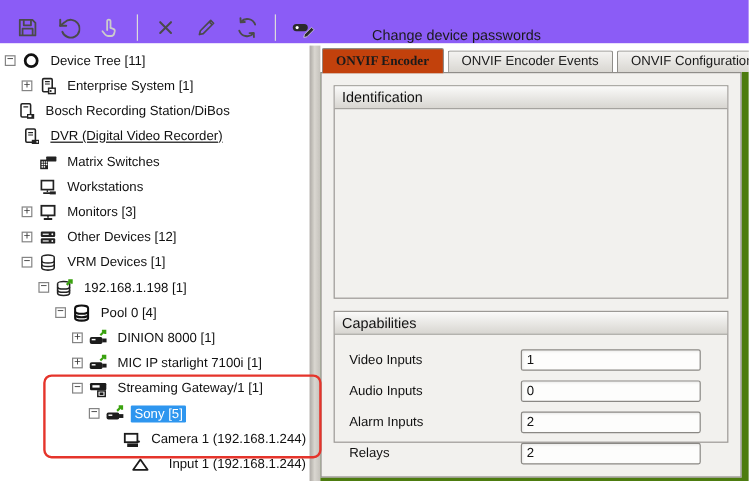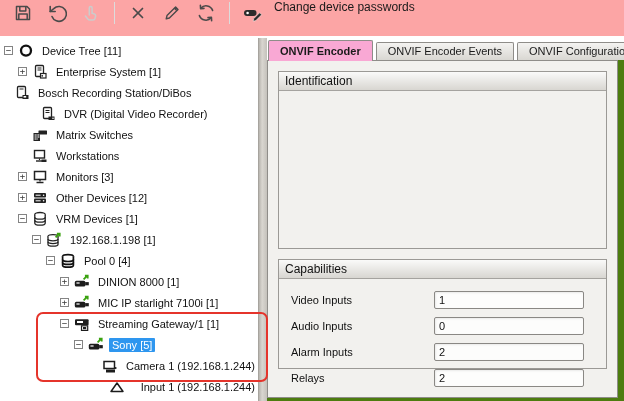--- a/index.html
+++ b/index.html
@@ -1,20 +1,20 @@
 <!DOCTYPE html>
 <html style="--sel: #2e96ef; --annot: #e5342b;"><head>
 <meta charset="utf-8">
 <style>
   html,body{margin:0;padding:0;width:624px;height:401px;overflow:hidden;background:#fff;
     font-family:"Liberation Sans", sans-serif;}
   .app{position:relative;width:624px;height:401px;background:#fff;}
 
   
-  #toolbar{position:absolute;top:0;left:0;right:0;height:36px;display:flex;align-items:flex-start;background:#fca5a5;}
+  #toolbar{position:absolute;top:0;left:0;right:0;height:36px;display:flex;align-items:flex-end;background:#8b5cf6;gap:36px;}
   #tb-buttons{display:flex;align-items:center;padding-left:6px;}
   .tbtn{width:26px;height:26px;display:flex;align-items:center;justify-content:center;margin:0 4px;cursor:pointer;}
   .tbtn svg{width:20px;height:20px;display:block;}
   .tb-sep{width:1px;height:22px;background:#dcdcdc;margin:0 6px;}
   .tb-label{font-size:12px;color:#1a1a1a;margin-left:4px;white-space:nowrap;}
 
   
   #tree{position:absolute;top:38px;left:0;width:258px;bottom:0;background:#fff;overflow:hidden;padding-top:2px;box-sizing:border-box;}
   .tree-row{height:21px;display:flex;align-items:center;font-size:11px;color:#111;white-space:nowrap;cursor:default;}
   .exp-slot{width:14px;flex:0 0 14px;display:flex;align-items:center;}
@@ -28,21 +28,21 @@
   
   #splitter{position:absolute;top:38px;left:258px;width:9px;bottom:0;
     background:linear-gradient(90deg,#b7b4ae,#d9d6d0 40%,#c4c1bb);border-left:1px solid #a7a49e;box-sizing:border-box;cursor:col-resize;}
 
   
   .panel{position:absolute;top:38px;left:267px;right:0;bottom:0;}
   #tabbar{position:absolute;top:2px;left:1px;right:0;height:20px;display:flex;align-items:flex-end;z-index:3;}
   .tab{height:17px;line-height:17px;padding:0 11px;font-size:11px;color:#1a1a1a;
     background:linear-gradient(#f4f3f1,#d9d7d2);border:1px solid #8f8d89;border-bottom:none;
     border-radius:2px 2px 0 0;margin-right:3px;cursor:pointer;white-space:nowrap;}
-  .tab.active{height:20px;line-height:20px;font-weight:bold;background:#f9a8d4;margin-bottom:-1px;position:relative;z-index:4;}
+  .tab.active{height:20px;line-height:20px;font-weight:bold;background:#c2410c;margin-bottom:-1px;position:relative;z-index:4;font-family:Liberation Serif, serif;}
   .pagewrap{position:absolute;top:22px;left:0;right:0;bottom:0;background:#4d7c0f;}
   .tabpage{position:absolute;top:0;left:0;right:6px;bottom:3px;background:#f2f1ee;border:1px solid #8f8d89;box-sizing:border-box;}
 
   
   .groupbox{position:absolute;left:10px;right:10px;border:1px solid #9b9995;background:#f2f1ee;box-sizing:border-box;}
   .gb-ident{top:10px;height:178px;}
   .gb-cap{top:198px;height:110px;}
   .gb-header{height:18px;line-height:18px;padding-left:6px;font-size:12px;color:#111;
     background:linear-gradient(#fafaf9,#d8d6d1);border-bottom:1px solid #a5a39f;}
   .gb-fields{padding-top:8px;}
@@ -173,21 +173,21 @@
         <span class="tree-icon">
           <svg viewBox="0 0 16 16">
             <rect x="3.5" y="1.5" width="8" height="11" rx="1" fill="#fff" stroke="#222" stroke-width="1.3"></rect>
             <line x1="5.5" y1="4" x2="9.5" y2="4" stroke="#222"></line>
             <rect x="8.5" y="10" width="6" height="4" fill="#222"></rect>
             <rect x="9.6" y="11" width="2.6" height="1.6" fill="#fff"></rect>
           </svg>
         </span>
         <span class="tree-label">Bosch Recording Station/DiBos</span>
       </div>
-      <div class="tree-row" style="padding-left: 26px;">
+      <div class="tree-row" style="padding-left: 4px; text-decoration: underline;">
         <span class="exp-slot"></span>
         <span class="tree-icon">
           <svg viewBox="0 0 16 16">
             <rect x="3.5" y="1.5" width="8" height="11" rx="1" fill="#fff" stroke="#222" stroke-width="1.3"></rect>
             <line x1="5.5" y1="4.5" x2="9.5" y2="4.5" stroke="#222"></line>
             <line x1="5.5" y1="6.5" x2="9.5" y2="6.5" stroke="#222"></line>
             <rect x="8.5" y="10.5" width="6" height="3.5" fill="#222"></rect>
             <circle cx="13" cy="12.2" r="0.8" fill="#fff"></circle>
           </svg>
         </span>

